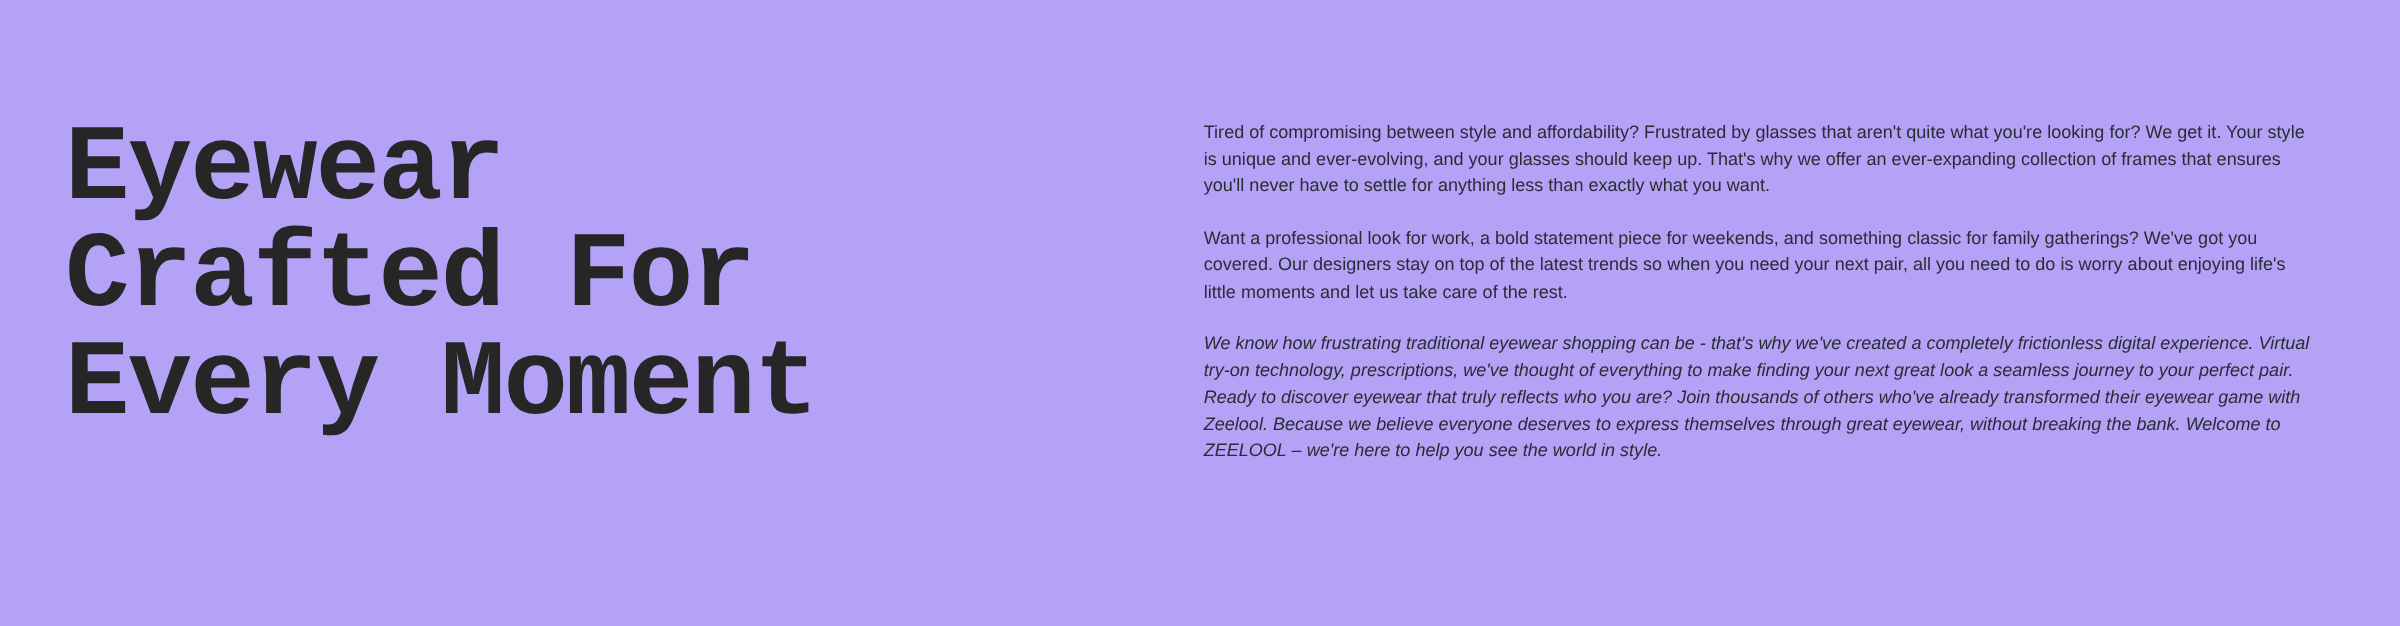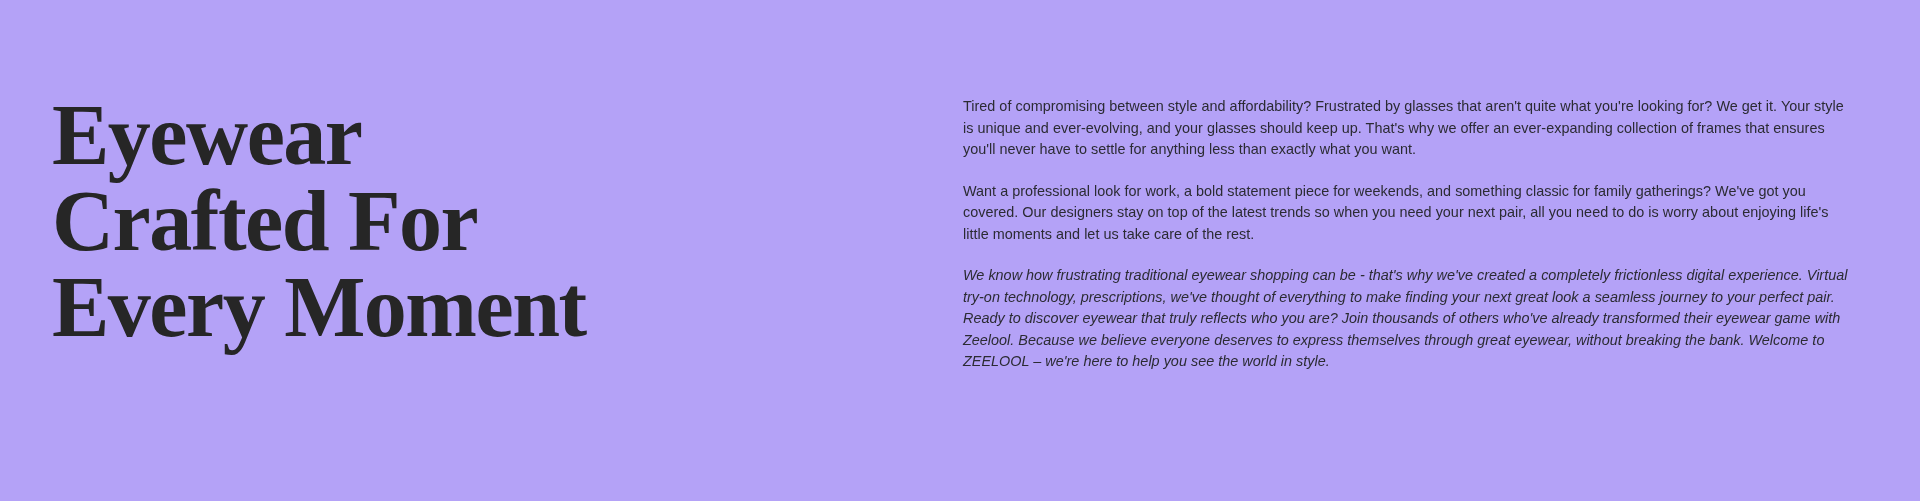--- a/index.html
+++ b/index.html
@@ -23,21 +23,21 @@
     display: block;
   }
 
   .headline {
     position: absolute;
     left: 52px;
     top: 92px;
     width: 700px;
     margin: 0;
     color: #262626;
-    font-family: Liberation Serif, serif;
+    font-family: Liberation Mono, monospace;
     font-weight: bold;
     font-size: 86px;
     line-height: 1.0;
     letter-spacing: -1.5px;
     white-space: pre-line;
   }
 
   .copy {
     position: absolute;
     left: 963px;

